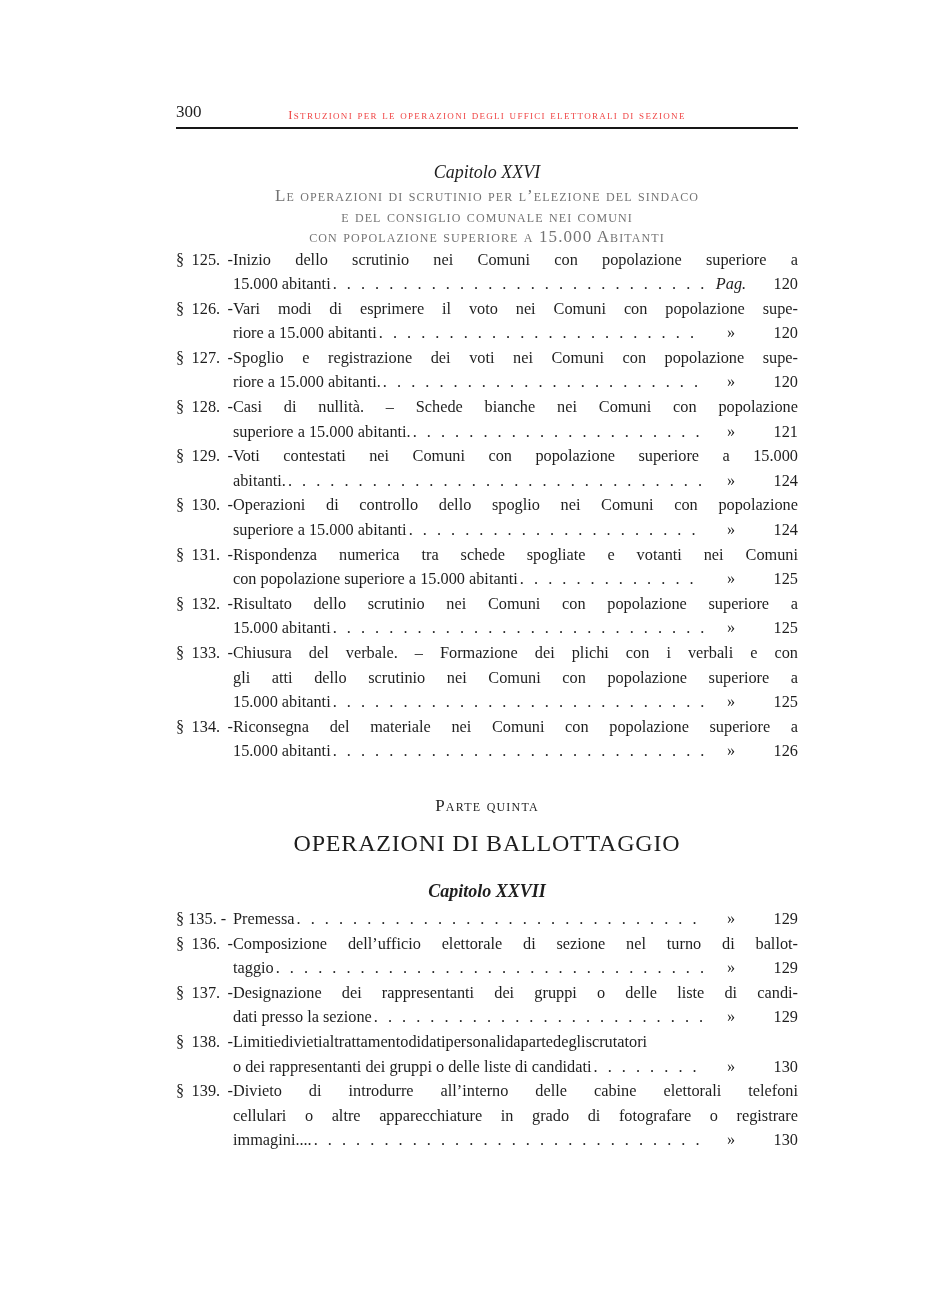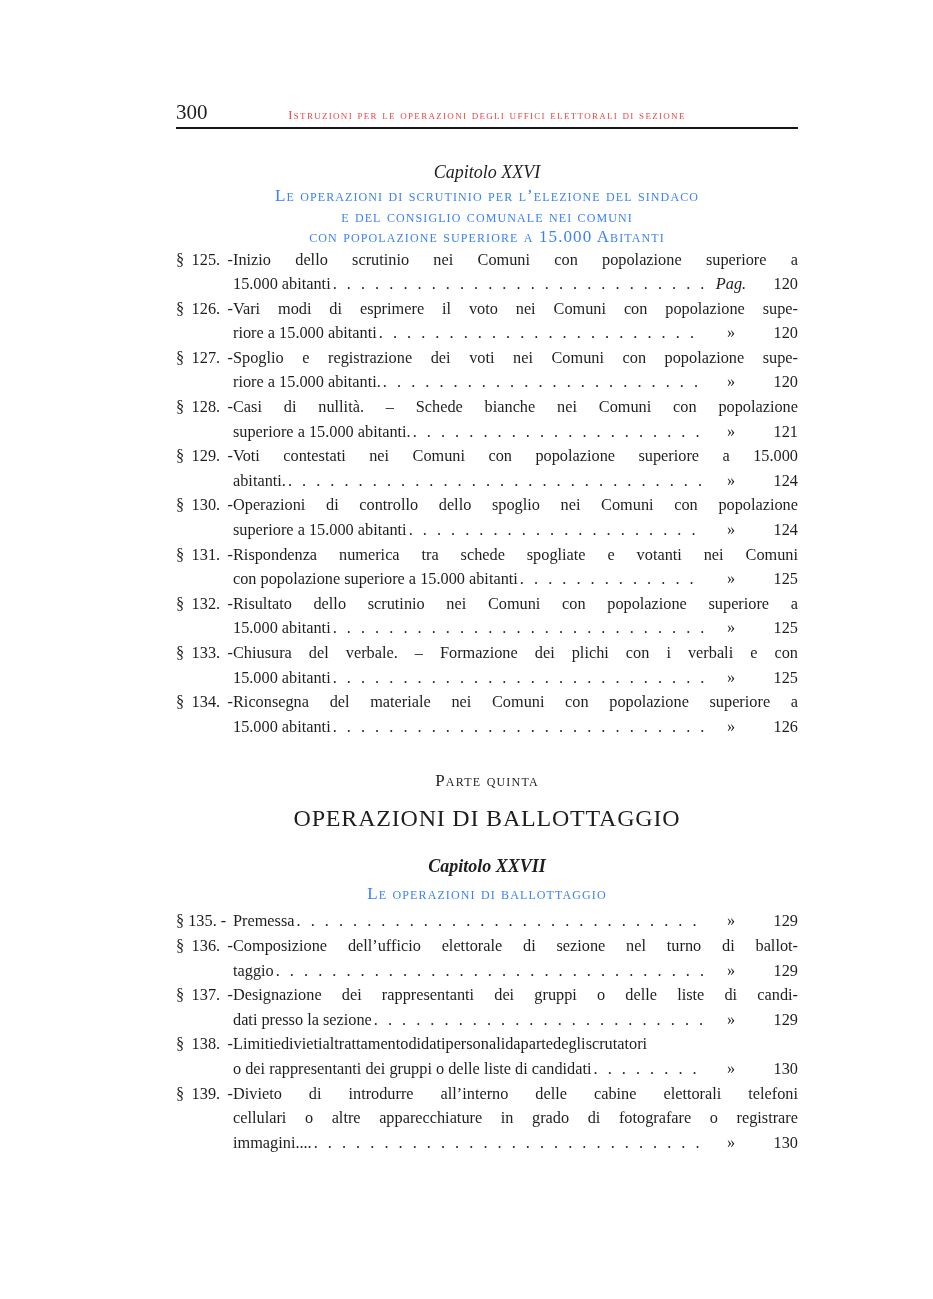--- a/index.html
+++ b/index.html
@@ -16,21 +16,21 @@
     position: absolute;
     left: 176px;
     top: 0;
     width: 622px;
   }
   
   .page-num {
     position: absolute;
     left: 0;
     top: 100px;
-    font-size: 21px;
+    font-size: 17px;
     line-height: 24px;
   }
   .running-head {
     display: block;
     padding-top: 106px;
     text-align: center;
     font-variant: small-caps;
     font-size: 12.5px;
     letter-spacing: 1.3px;
     line-height: 18px;
@@ -49,21 +49,21 @@
     font-size: 18px;
     line-height: 22px;
   }
   .ch-title.ch27 { margin-top: 24px; font-weight: bold; }
   .ch-sub {
     text-align: center;
     font-variant: small-caps;
     font-size: 17px;
     letter-spacing: 1.1px;
     line-height: 20.5px;
-    color: #3b82f6;
+    color: #737373;
   }
   .ch-sub.first { margin-top: 3px; }
   .part-label {
     margin-top: 31px;
     text-align: center;
     font-variant: small-caps;
     font-size: 17px;
     letter-spacing: 1.2px;
     line-height: 21px;
   }
@@ -199,20 +199,21 @@
           <div class="tline just"><span class="label">§ 132. -</span><span class="run">Risultato dello scrutinio nei Comuni con popolazione superiore a</span></div>
           <div class="tline last cont">
             <span class="txt">15.000 abitanti</span>
             <span class="dots"></span>
             <span class="ref">»</span>
             <span class="num">125</span>
           </div>
         </div>
         <div class="entry">
           <div class="tline just"><span class="label">§ 133. -</span><span class="run">Chiusura del verbale. – Formazione dei plichi con i verbali e con</span></div>
+          <div class="tline just cont"><span class="run">gli atti dello scrutinio nei Comuni con popolazione superiore a</span></div>
           <div class="tline last cont">
             <span class="txt">15.000 abitanti</span>
             <span class="dots"></span>
             <span class="ref">»</span>
             <span class="num">125</span>
           </div>
         </div>
         <div class="entry">
           <div class="tline just"><span class="label">§ 134. -</span><span class="run">Riconsegna del materiale nei Comuni con popolazione superiore a</span></div>
           <div class="tline last cont">
@@ -221,21 +222,20 @@
             <span class="ref">»</span>
             <span class="num">126</span>
           </div>
         </div>
       </div>
 
     <div class="part-label">Parte quinta</div>
     <div class="part-title">OPERAZIONI DI BALLOTTAGGIO</div>
 
     <div class="ch-title ch27">Capitolo XXVII</div>
-    <div class="ch-sub solo">Le operazioni di ballottaggio</div>
 
     <div class="toc toc2" id="toc-27">
         <div class="entry">
           <div class="tline last">
             <span class="label">§ 135. -</span>
             <span class="txt">Premessa</span>
             <span class="dots"></span>
             <span class="ref">»</span>
             <span class="num">129</span>
           </div>

